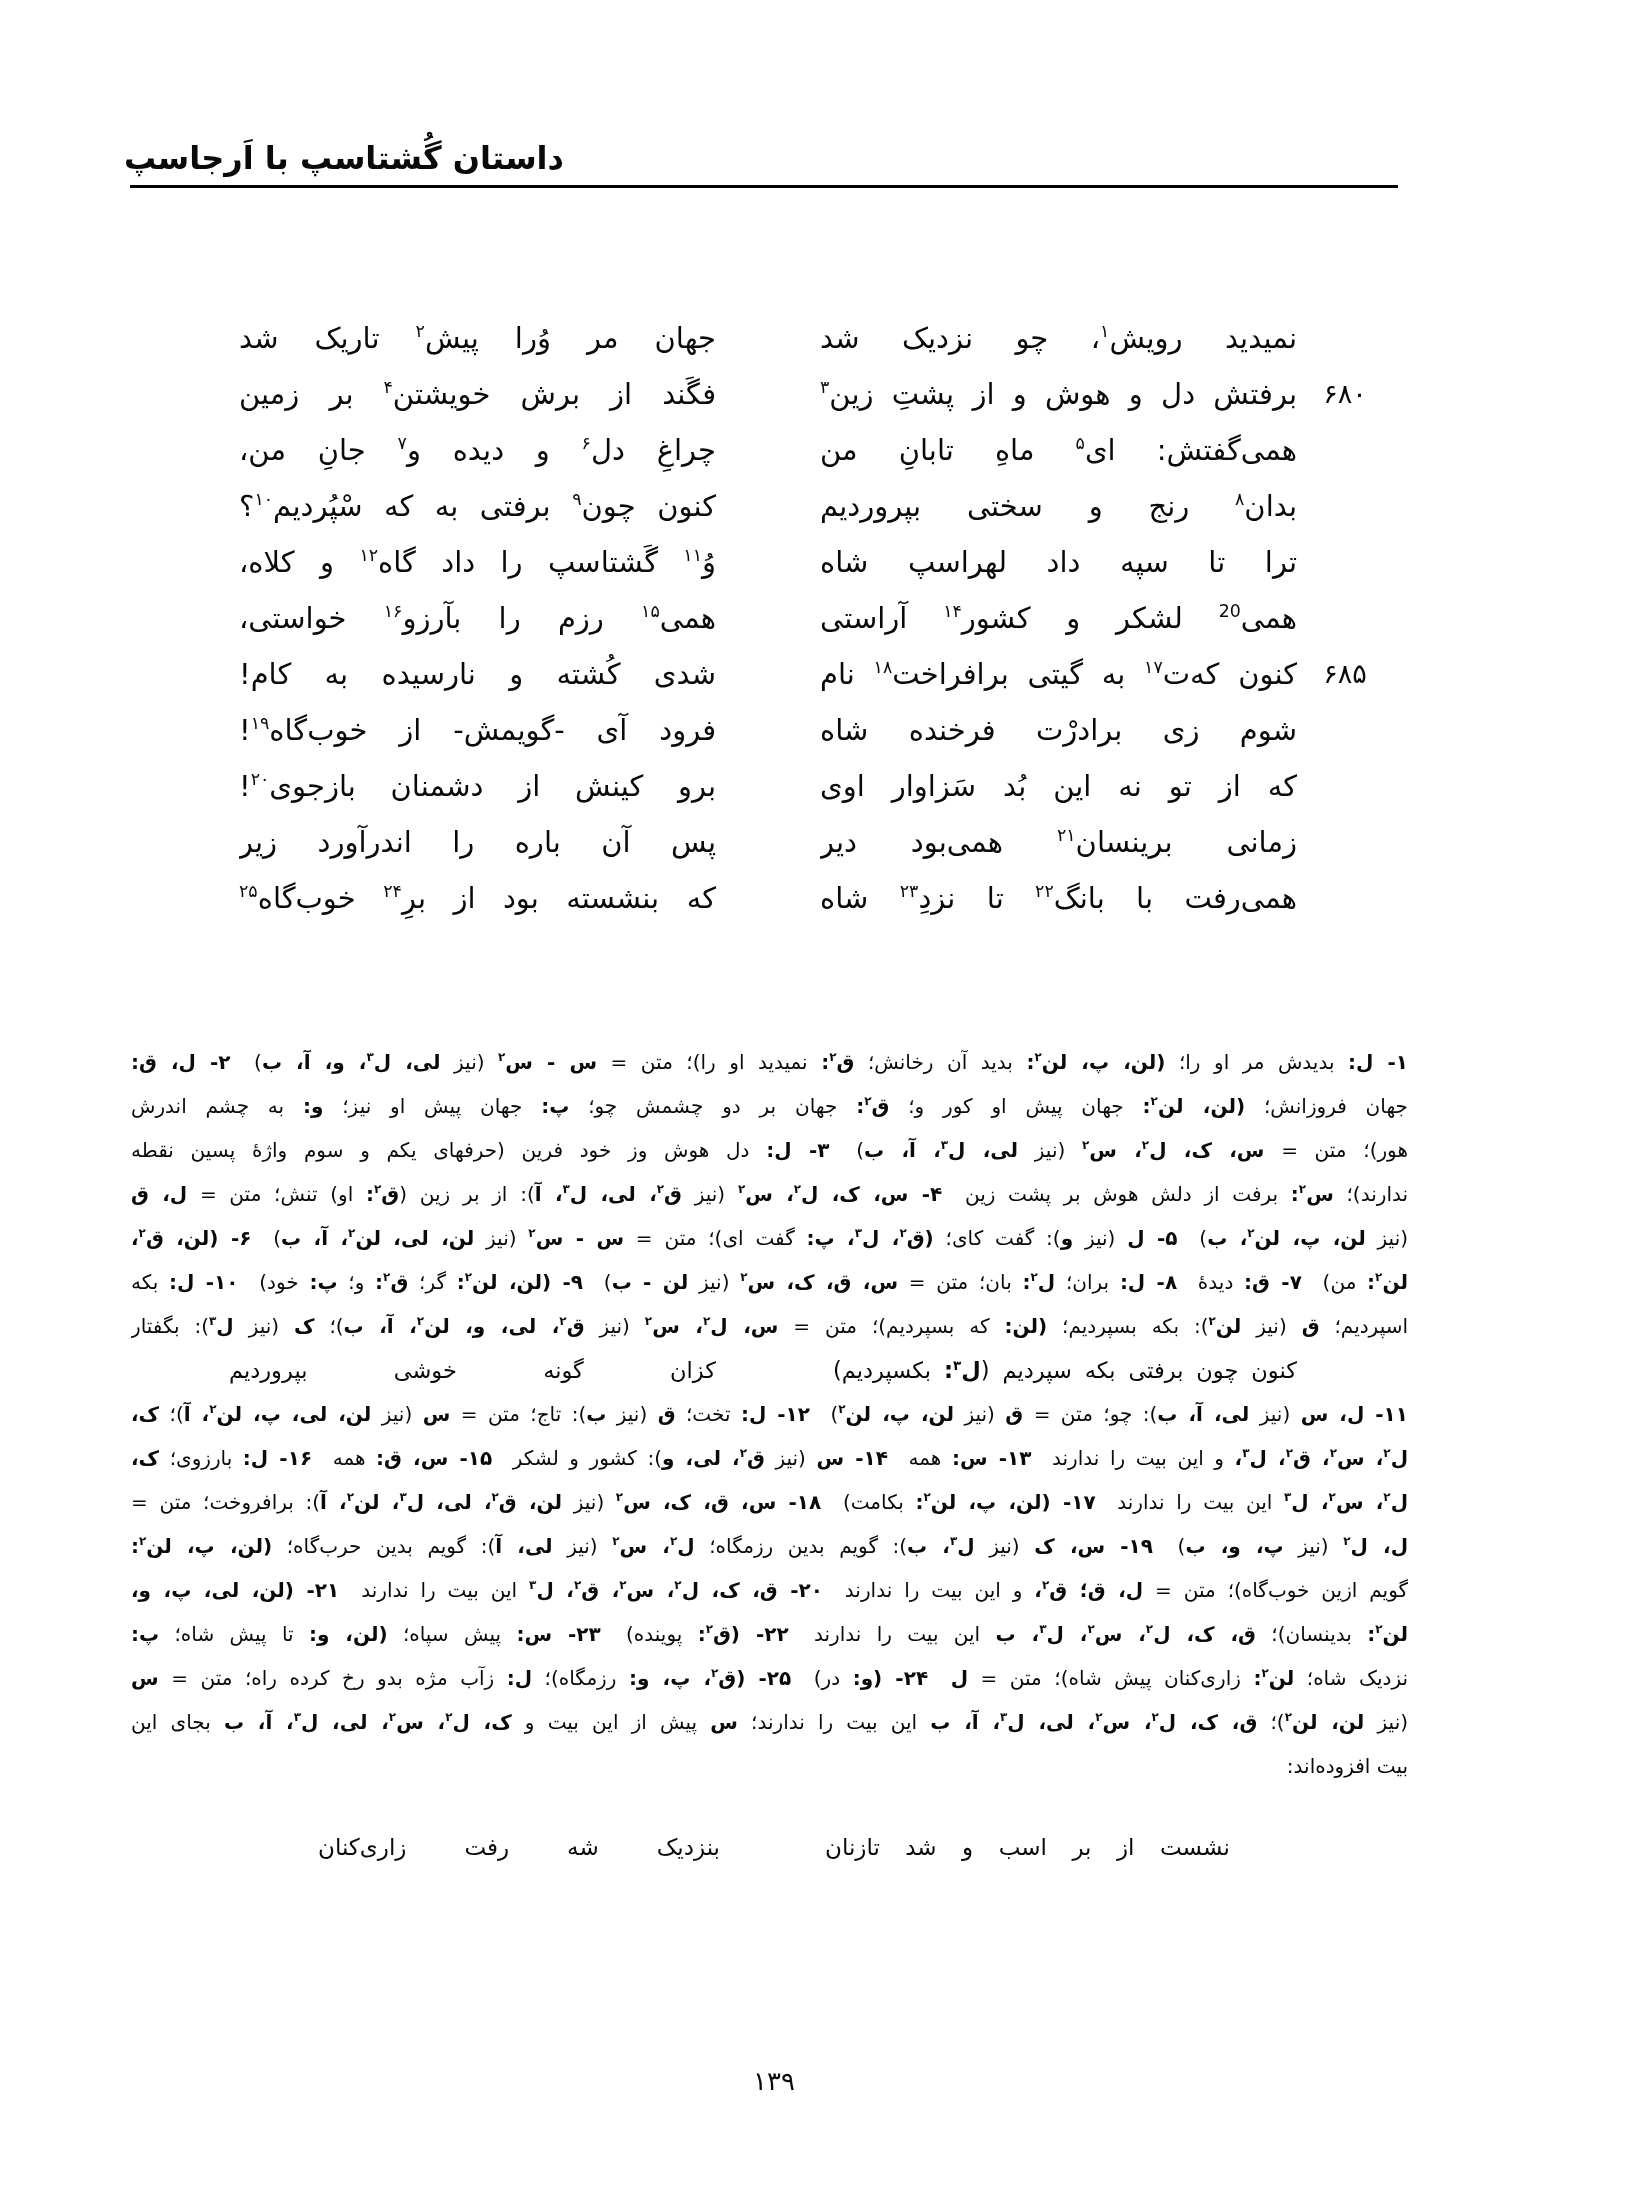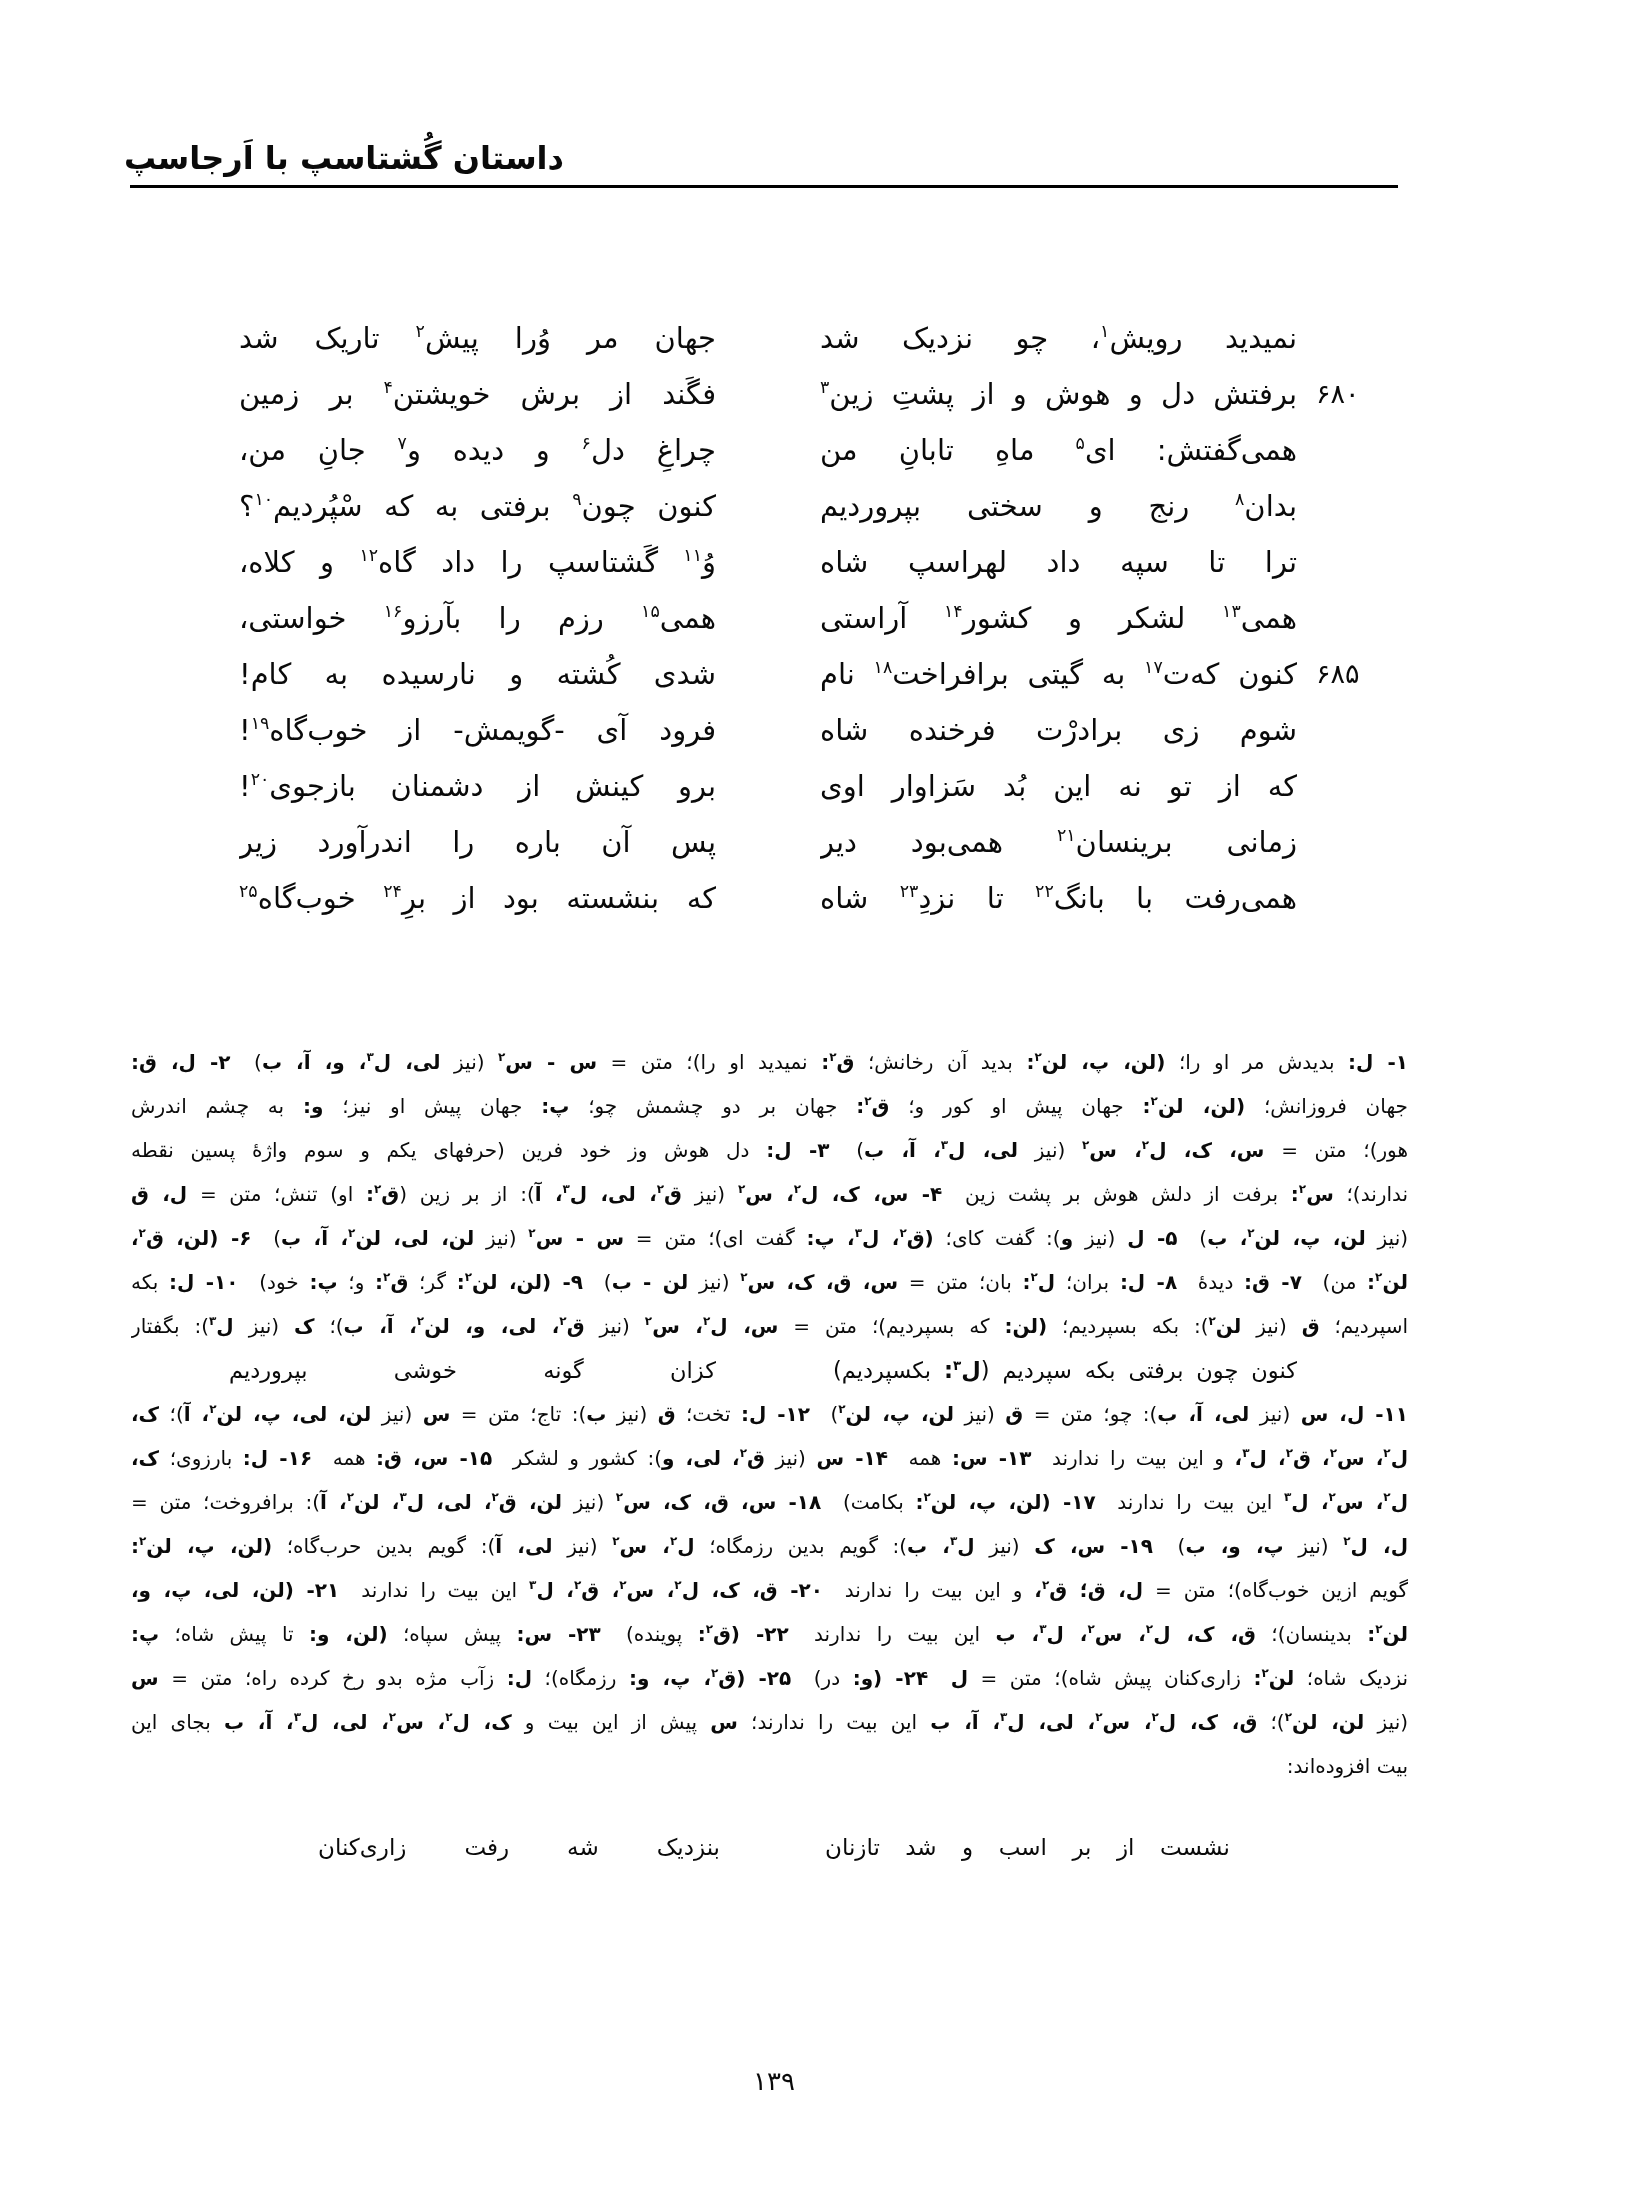--- a/index.html
+++ b/index.html
@@ -16,21 +16,21 @@
     left: 128px; top: 136px; width: 436px; height: 45px; line-height: 45px;
     font-size: 32px; font-weight: bold; direction: rtl; text-align: center; white-space: nowrap;
   }
   .head-rule { left: 130px; top: 185px; width: 1268px; height: 2.7px; background: #000; }
 
   
   .verses { left: 0; top: 310px; width: 1652px; }
   .verse-row { position: relative; height: 56px; }
   .vnum {
     position: absolute; left: 1316px; width: 58px; top: 0; height: 56px; line-height: 56px;
-    font-size: 27px; direction: rtl; text-align: left; white-space: nowrap;
+    font-size: 27px; direction: rtl; text-align: center; white-space: nowrap;
   }
   .hemi {
     position: absolute; top: 0; height: 56px; line-height: 56px; font-size: 29px;
     direction: rtl; text-align: justify; text-align-last: justify; overflow: hidden;
   }
   .hemi.right { left: 820px; width: 477px; }
   .hemi.left  { left: 239px;  width: 477px; }
 
   
   .fn { left: 131px; top: 1040px; width: 1277px; }
@@ -87,21 +87,21 @@
     <div class="hemi right">بدان<sup>۸</sup> رنج و سختی بپروردیم</div>
     <div class="hemi left">کنون چون<sup>۹</sup> برفتی به که سْپُردیم<sup>۱۰</sup>؟</div>
   </div>
   <div class="verse-row">
     <span class="vnum"></span>
     <div class="hemi right">ترا تا سپه داد لهراسپ شاه</div>
     <div class="hemi left">وُ<sup>۱۱</sup> گَشتاسپ را داد گاه<sup>۱۲</sup> و کلاه،</div>
   </div>
   <div class="verse-row">
     <span class="vnum"></span>
-    <div class="hemi right">همی<sup>۱۳</sup> لشکر و کشور<sup>۱۴</sup> آراستی</div>
+    <div class="hemi right">همی<sup>20</sup> لشکر و کشور<sup>۱۴</sup> آراستی</div>
     <div class="hemi left">همی<sup>۱۵</sup> رزم را بآرزو<sup>۱۶</sup> خواستی،</div>
   </div>
   <div class="verse-row">
     <span class="vnum">۶۸۵</span>
     <div class="hemi right">کنون که‌ت<sup>۱۷</sup> به گیتی برافراخت<sup>۱۸</sup> نام</div>
     <div class="hemi left">شدی کُشته و نارسیده به کام!</div>
   </div>
   <div class="verse-row">
     <span class="vnum"></span>
     <div class="hemi right">شوم زی برادرْت فرخنده شاه</div>

